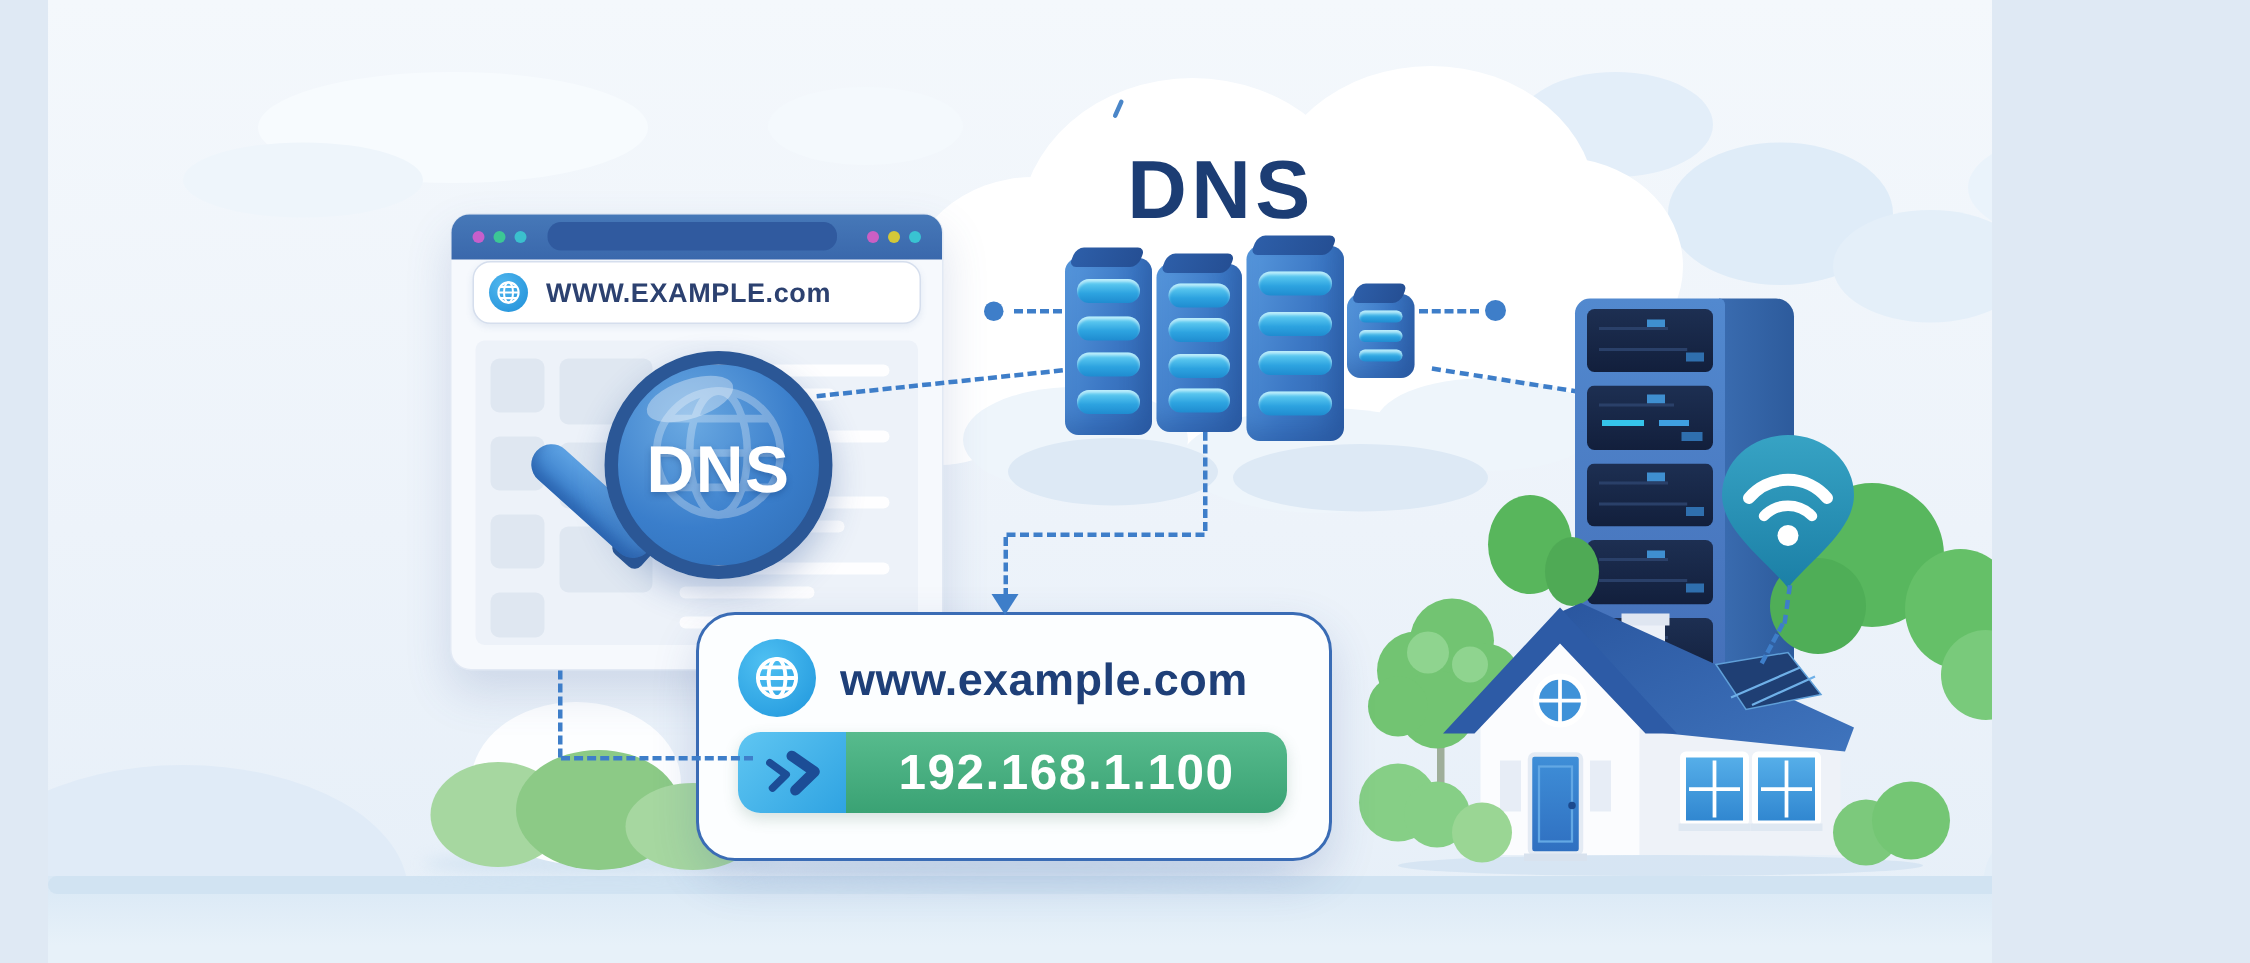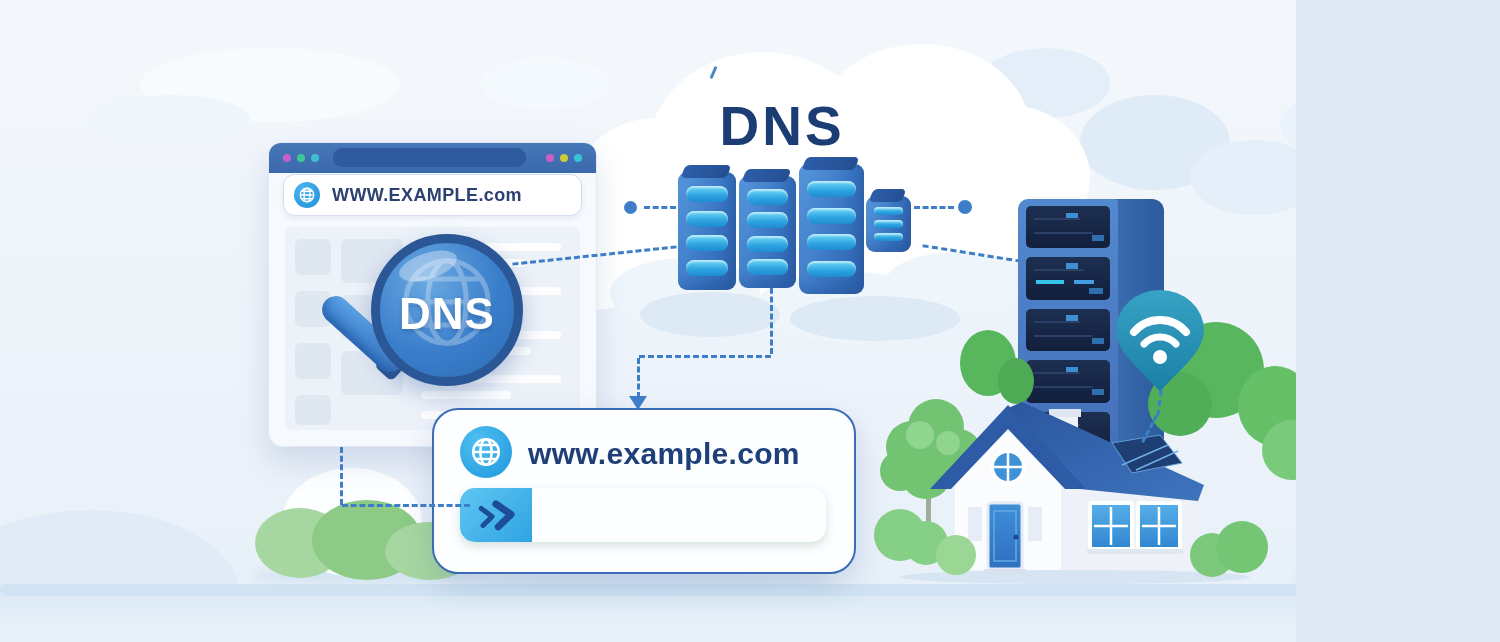--- a/index.html
+++ b/index.html
@@ -1,18 +1,18 @@
 <!DOCTYPE html>
 <html><head>
 <meta charset="utf-8">
 <style>
   html,body{margin:0;padding:0;background:#dfe9f4;}
   .canvas{position:relative;width:1296px;height:642px;overflow:hidden;
     background:linear-gradient(180deg,#f4f8fc 0%,#edf3fa 55%,#e6eff8 100%);
-    font-family:"Liberation Sans",sans-serif;}
+    font-family:"Liberation Sans",sans-serif;margin-left:32px;}
   .abs{position:absolute;}
   .blob{position:absolute;border-radius:50%;}
   
   .ground{position:absolute;left:0;right:0;bottom:0;height:58px;
     background:linear-gradient(180deg,#d9e8f5 0%,#e7f1f9 80%);}
   .ground-line{position:absolute;left:0;width:1500px;top:584px;height:12px;border-radius:6px;
     background:#cfe2f1;opacity:.85;}
   .soft-shadow{position:absolute;border-radius:50%;background:#c7dcee;filter:blur(5px);opacity:.6;}
   
   .browser{position:absolute;left:268px;top:142px;width:327px;height:303px;border-radius:14px;
@@ -355,16 +355,17 @@
         </svg>
     </div>
     <div class="card-domain">www.example.com</div>
     <div class="pill">
       <div class="pill-arrowseg">
         <svg width="44" height="36" viewBox="0 0 44 36" style="transform:rotate(-6deg);">
           <path d="M8 10 L18 19 L8 27" stroke="#1c4d96" stroke-width="5" fill="none" stroke-linecap="round" stroke-linejoin="round"></path>
           <path d="M23 7 L37 19 L23 30" stroke="#1c4d96" stroke-width="7" fill="none" stroke-linecap="round" stroke-linejoin="round"></path>
         </svg>
       </div>
+      <div class="pill-ip">192.168.1.100</div>
     </div>
   </div>
 
 </div>
 
 </body></html>

